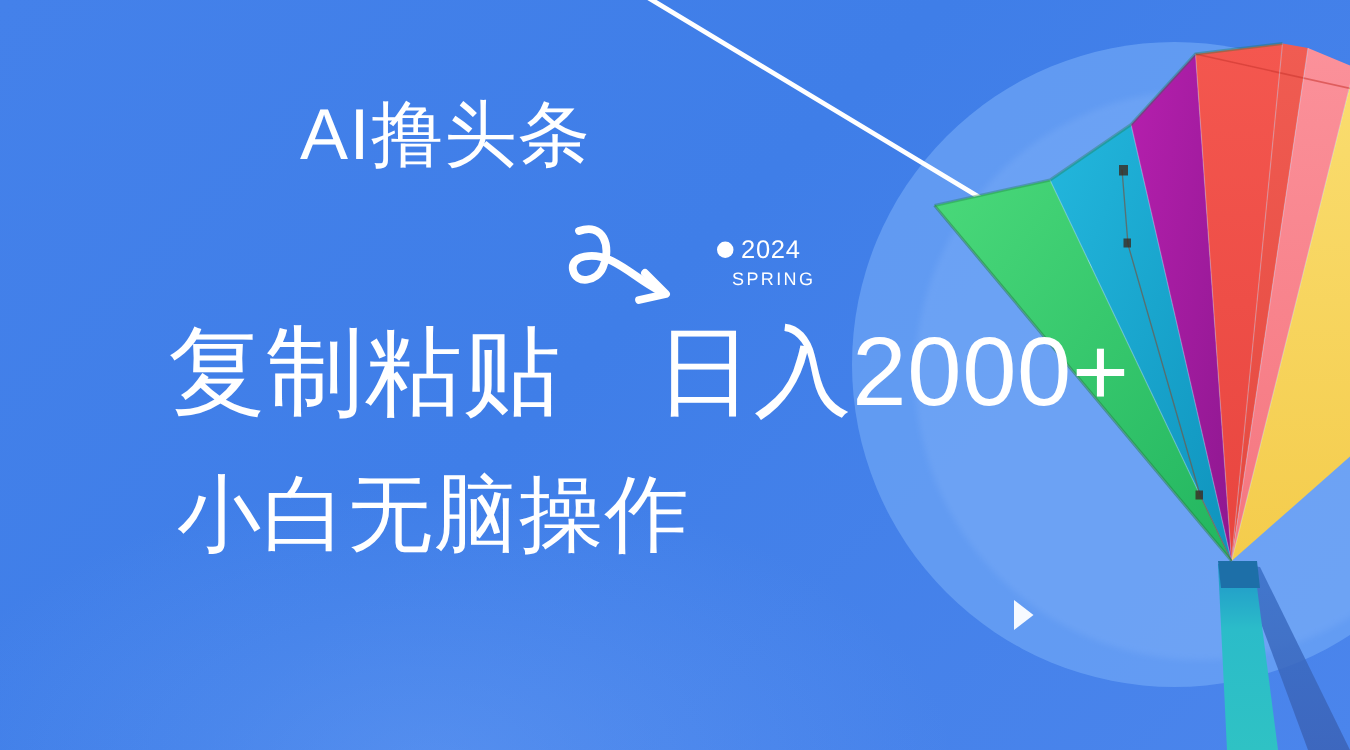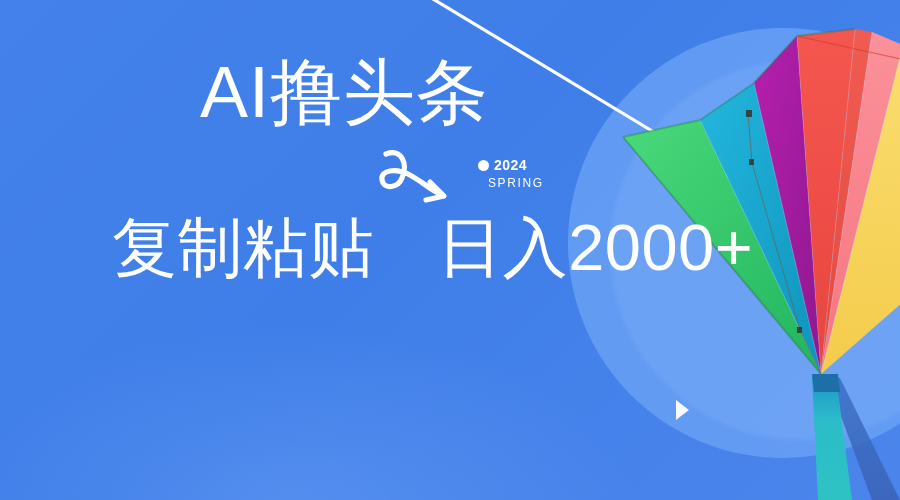--- a/index.html
+++ b/index.html
@@ -56,22 +56,22 @@
     top: 0;
     width: 900px;
     height: 500px;
     pointer-events: none;
   }
 
   
   .headline {
     position: absolute;
     left: 200px;
-    top: 52px;
-    font-size: 72px;
+    top: 64px;
+    font-size: 48px;
     line-height: 1.12;
     font-weight: 400;
     color: #ffffff;
     letter-spacing: 1px;
     white-space: nowrap;
   }
   .subline {
     position: absolute;
     left: 112px;
     top: 212px;
@@ -109,22 +109,22 @@
     gap: 5px;
   }
   .year-dot {
     width: 11px;
     height: 11px;
     border-radius: 50%;
     background: #ffffff;
     display: block;
   }
   .year-num {
-    font-size: 14px;
-    font-weight: bold;
+    font-size: 17px;
+    font-weight: normal;
     letter-spacing: 0.5px;
     line-height: 1;
   }
   .year-season {
     font-size: 12px;
     letter-spacing: 1.6px;
     margin-top: 5px;
     margin-left: 10px;
     line-height: 1;
     text-align: right;
@@ -273,16 +273,17 @@
     </div>
     <div class="year-season">SPRING</div>
   </div>
 
   <div class="subline">
     <span>复制粘贴</span>
     <span class="gap"></span>
     <span>日入2000+</span>
   </div>
 
+  <div class="tagline">小白无脑操作</div>
 
   <div class="play-triangle"></div>
 
 </div>
 
 </body></html>

